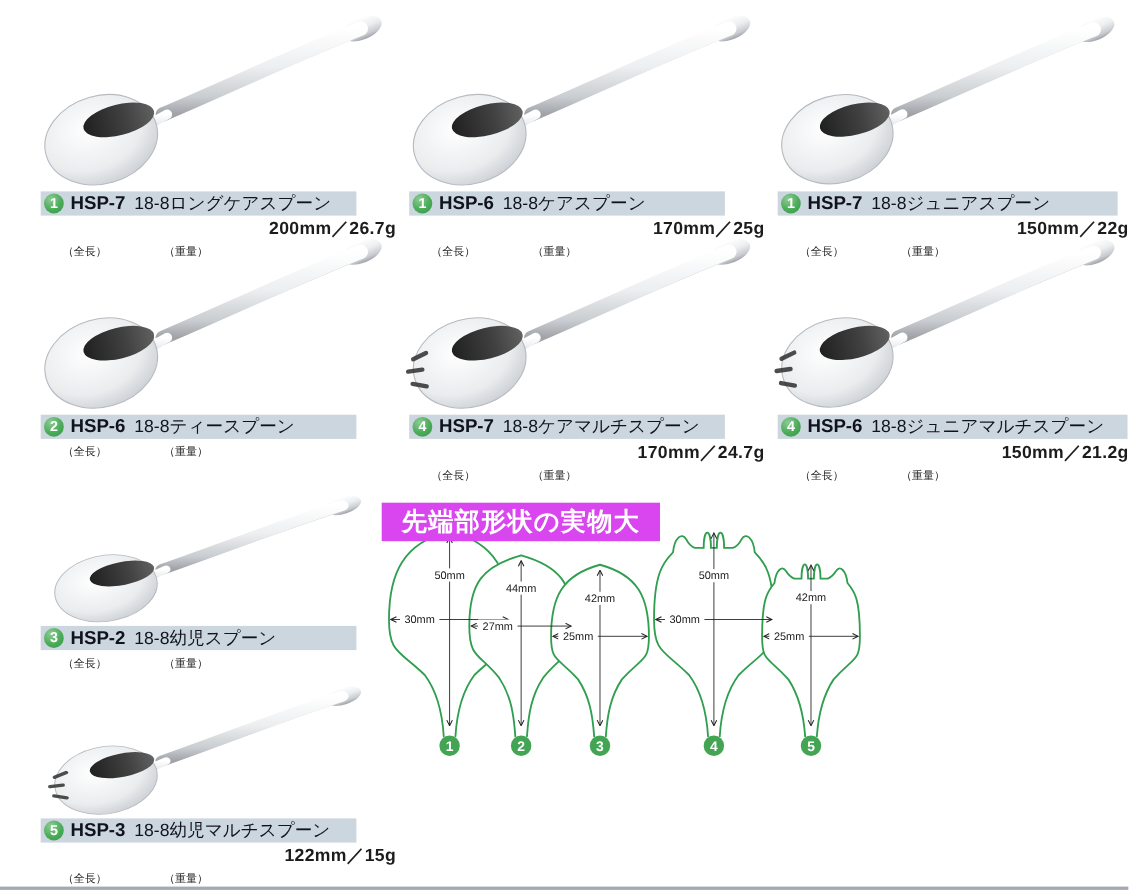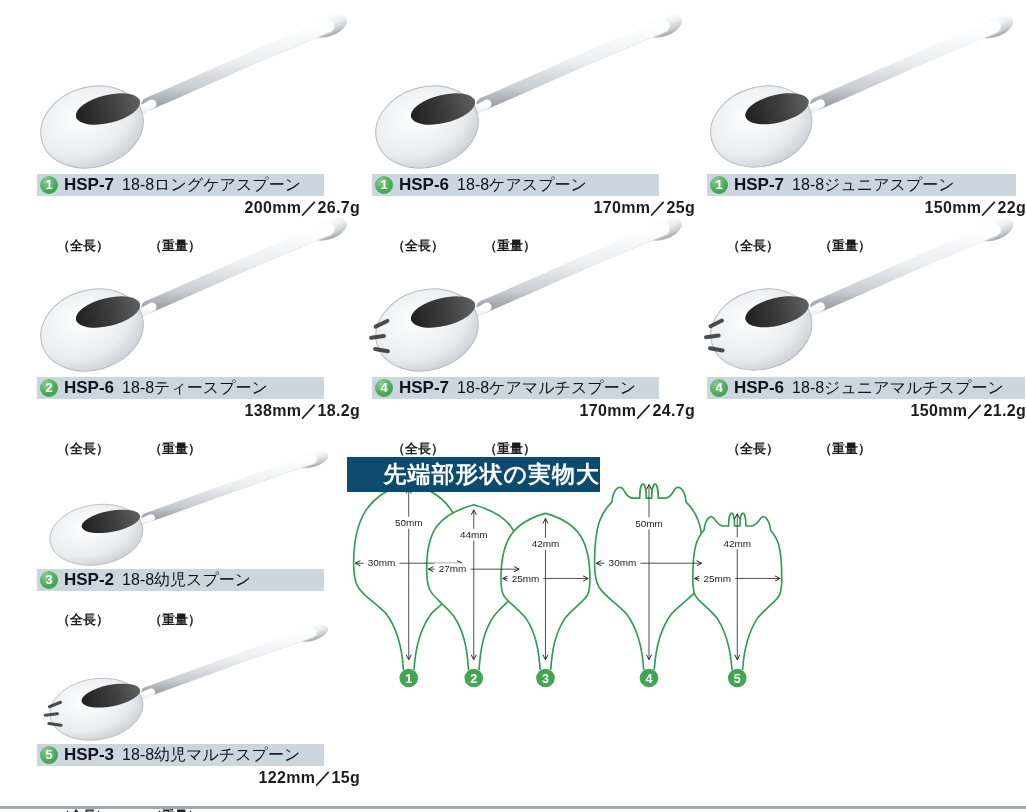--- a/index.html
+++ b/index.html
@@ -17,26 +17,26 @@
   .badge{
     width:18px;height:18px;border-radius:50%;
     background:radial-gradient(circle at 35% 28%, #8ccb93 0%, #4aab58 55%, #349a48 100%);
     color:#fff;font-weight:bold;font-size:13px;line-height:18px;text-align:center;
     display:inline-block;margin-right:6px;flex:0 0 18px;
   }
   .code{font-weight:bold;font-size:17px;color:#10131f;margin-right:8px;white-space:nowrap;}
   .pname{font-size:16px;color:#10131f;white-space:nowrap;}
   .meta{padding-left:27px;padding-top:2px;color:#1c1c1c;}
   .l1{font-size:16px;font-weight:600;letter-spacing:.3px;text-align:right;}
-  .l2{font-size:13px;font-weight:700;margin-top:18px;}
+  .l2{font-size:10px;font-weight:400;margin-top:3px;}
   .lab1{display:inline-block;width:92px;}
   .dg-title{
     position:absolute;left:347px;top:457px;width:253px;height:35px;
-    background:#0c4a6e;color:#ffffff;font-size:23px;font-weight:bold;
-    text-align:right;line-height:35px;letter-spacing:1px;
+    background:#d946ef;color:#ffffff;font-size:23px;font-weight:bold;
+    text-align:center;line-height:35px;letter-spacing:1px;
   }
   .dg-svg{position:absolute;left:345px;top:455px;}
   .bottom-rule{position:absolute;left:0;top:806px;width:1026px;height:3px;background:#a4a9af;}
 </style>
 </head>
 <body>
 
 <svg class="defs-holder" aria-hidden="true">
   <defs>
     <linearGradient id="metalH" x1="0" y1="0" x2="0" y2="1">
@@ -123,21 +123,20 @@
 <div class="cell" style="left:30px;top:203px;width:330px;">
   <svg class="imgbox" width="330" height="174" viewBox="0 0 330 172">
       <use href="#spoon-sym"></use>
     </svg>
   <div class="bar" style="width:287px;">
     <span class="badge">2</span>
     <span class="code">HSP-6</span>
     <span class="pname">18-8ティースプーン</span>
   </div>
   <div class="meta">
-    <div class="l1"><span>138mm</span><span>／</span><span>18.2g</span></div>
     <div class="l2"><span class="lab1">（全長）</span><span>（重量）</span></div>
   </div>
 </div>
 
 <div class="cell" style="left:365px;top:203px;width:330px;">
   <svg class="imgbox" width="330" height="174" viewBox="0 0 330 172">
       <use href="#spoon-sym"></use>
       <use href="#tines-sym"></use>
     </svg>
   <div class="bar" style="width:287px;">

